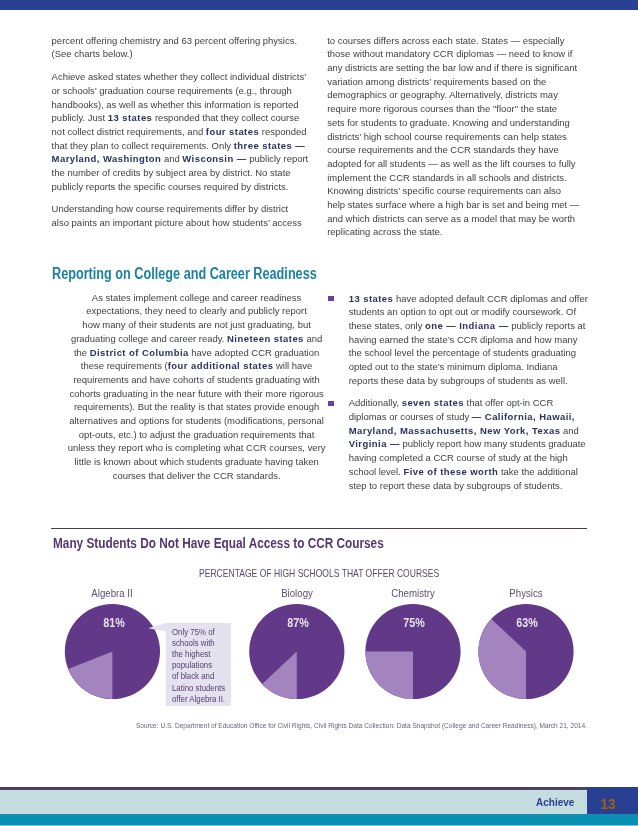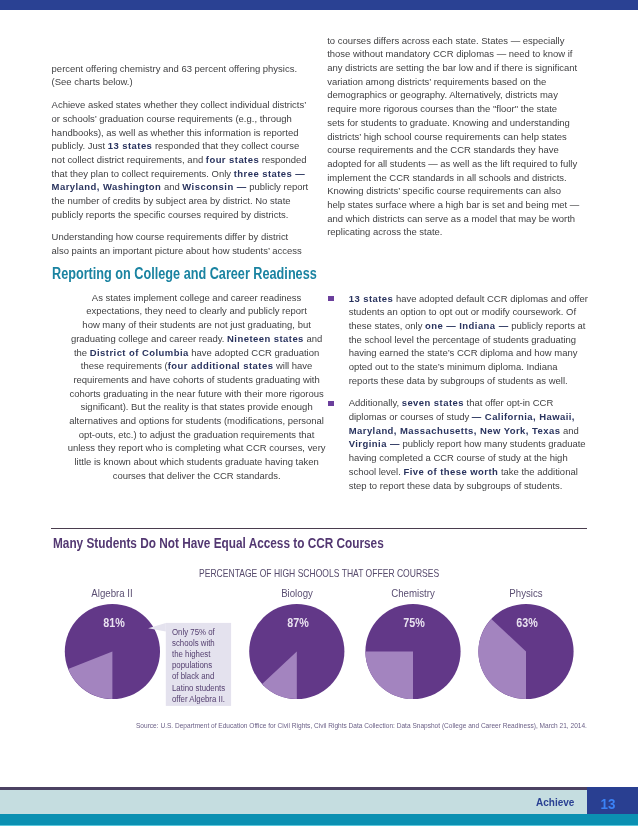--- a/index.html
+++ b/index.html
@@ -8,21 +8,21 @@
        overflow:hidden;position:relative;-webkit-font-smoothing:antialiased;opacity:0.9999;}
 
   .topbar{position:absolute;left:0;top:0;width:638px;height:10px;background:#2a4193;}
 
   .txt{font-size:9.48px;color:#3f3f41;transform:translateZ(0);}
   .ln{height:13.7px;line-height:13.7px;white-space:nowrap;}
   .gap{height:9.1px;}
   b.b{font-weight:bold;color:#29335e;letter-spacing:0.45px;}
   b.bp{font-weight:bold;color:#29335e;letter-spacing:0.45px;}
 
-  .colL{position:absolute;left:51.6px;top:33.7px;width:290px;margin-top:28px;}
+  .colL{position:absolute;left:51.6px;top:33.7px;width:290px;}
   .colR{position:absolute;left:327.2px;top:33.7px;width:300px;}
 
   .sec-head{position:absolute;left:51.6px;top:265.5px;
             font-weight:bold;font-size:16px;line-height:16px;color:#1a83a1;
             transform:translateZ(0) scaleX(0.792);transform-origin:left top;
             white-space:nowrap;}
 
   .colL2{position:absolute;left:51.6px;top:290.8px;width:290px;text-align:center;}
   .colR2{position:absolute;left:348.7px;top:291.5px;width:280px;}
   .bullet-sq{position:absolute;width:5.7px;height:5.4px;background:#6b3f9c;}
@@ -48,21 +48,21 @@
                transform:translateZ(0) scaleX(0.94);transform-origin:left top;}
 
   
   .foot-rule{position:absolute;left:0;top:787.2px;width:638px;height:2.4px;background:#4b4162;}
   .foot-band{position:absolute;left:0;top:789.6px;width:638px;height:24.5px;background:#c5dde0;}
   .foot-achieve{position:absolute;left:535.8px;top:797.1px;
                 font-weight:bold;font-size:11.3px;line-height:11.3px;color:#2a4193;
                 transform:translateZ(0) scaleX(0.885);transform-origin:left top;white-space:nowrap;}
   .foot-page{position:absolute;left:587px;top:787.2px;width:51px;height:26.4px;background:#293f91;}
   .foot-page-num{position:absolute;left:607.8px;top:797.7px;
-             font-weight:bold;font-size:13.8px;line-height:13.8px;color:#3b82f6;
+             font-weight:bold;font-size:13.8px;line-height:13.8px;color:#a16207;
              transform:translateZ(0) translateX(-50%) scaleX(0.97);transform-origin:center top;white-space:nowrap;}
   .foot-bottom{position:absolute;left:0;top:814.1px;width:638px;height:10.5px;background:#0b90b2;}
   .foot-bottom2{position:absolute;left:0;top:824.6px;width:638px;height:1.4px;background:#5bc8dd;}
 </style>
 </head>
 <body>
 
 <div class="topbar"></div>
 
 <div class="colL txt" id="colL">
@@ -92,57 +92,57 @@
     <div>
       <div class="ln">to courses differs across each state. States — especially</div>
       <div class="ln">those without mandatory CCR diplomas — need to know if</div>
       <div class="ln">any districts are setting the bar low and if there is significant</div>
       <div class="ln">variation among districts’ requirements based on the</div>
       <div class="ln">demographics or geography. Alternatively, districts may</div>
       <div class="ln">require more rigorous courses than the "floor" the state</div>
       <div class="ln">sets for students to graduate. Knowing and understanding</div>
       <div class="ln">districts’ high school course requirements can help states</div>
       <div class="ln">course requirements and the CCR standards they have</div>
-      <div class="ln">adopted for all students — as well as the lift required to fully</div>
+      <div class="ln">adopted for all students — as well as the lift courses to fully</div>
       <div class="ln">implement the CCR standards in all schools and districts.</div>
       <div class="ln">Knowing districts’ specific course requirements can also</div>
       <div class="ln">help states surface where a high bar is set and being met —</div>
       <div class="ln">and which districts can serve as a model that may be worth</div>
       <div class="ln">replicating across the state.</div>
     </div>
   </div>
 
 <div class="sec-head">Reporting on College and Career Readiness</div>
 
 <div class="colL2 txt" id="colL2">
     <div>
       <div class="ln">As states implement college and career readiness</div>
       <div class="ln">expectations, they need to clearly and publicly report</div>
       <div class="ln">how many of their students are not just graduating, but</div>
       <div class="ln">graduating college and career ready. <b class="b">Nineteen states</b> and</div>
       <div class="ln">the <b class="b">District of Columbia</b> have adopted CCR graduation</div>
       <div class="ln">these requirements (<b class="b">four additional states</b> will have</div>
       <div class="ln">requirements and have cohorts of students graduating with</div>
       <div class="ln">cohorts graduating in the near future with their more rigorous</div>
-      <div class="ln">significant). But the reality is that states provide enough</div>
+      <div class="ln">requirements). But the reality is that states provide enough</div>
       <div class="ln">alternatives and options for students (modifications, personal</div>
       <div class="ln">opt-outs, etc.) to adjust the graduation requirements that</div>
       <div class="ln">unless they report who is completing what CCR courses, very</div>
       <div class="ln">little is known about which students graduate having taken</div>
       <div class="ln">courses that deliver the CCR standards.</div>
     </div>
   </div>
 <div class="colR2 txt" id="colR2">
     <div style="position:relative">
       <span class="bullet-sq" style="left:-20.6px;top:4.5px"></span>
       <div class="ln"><b class="bp">13 states</b> have adopted default CCR diplomas and offer</div>
       <div class="ln">students an option to opt out or modify coursework. Of</div>
       <div class="ln">these states, only <b class="bp">one — Indiana —</b> publicly reports at</div>
+      <div class="ln">having earned the state’s CCR diploma and how many</div>
       <div class="ln">the school level the percentage of students graduating</div>
-      <div class="ln">having earned the state’s CCR diploma and how many</div>
       <div class="ln">opted out to the state’s minimum diploma. Indiana</div>
       <div class="ln">reports these data by subgroups of students as well.</div>
     </div>
     <div class="gap"></div>
     <div style="position:relative">
       <span class="bullet-sq" style="left:-20.6px;top:4.5px"></span>
       <div class="ln">Additionally, <b class="bp">seven states</b> that offer opt-in CCR</div>
       <div class="ln">diplomas or courses of study <b class="bp">— California, Hawaii,</b></div>
       <div class="ln"><b class="bp">Maryland, Massachusetts, New York, Texas</b> and</div>
       <div class="ln"><b class="bp">Virginia —</b> publicly report how many students graduate</div>

